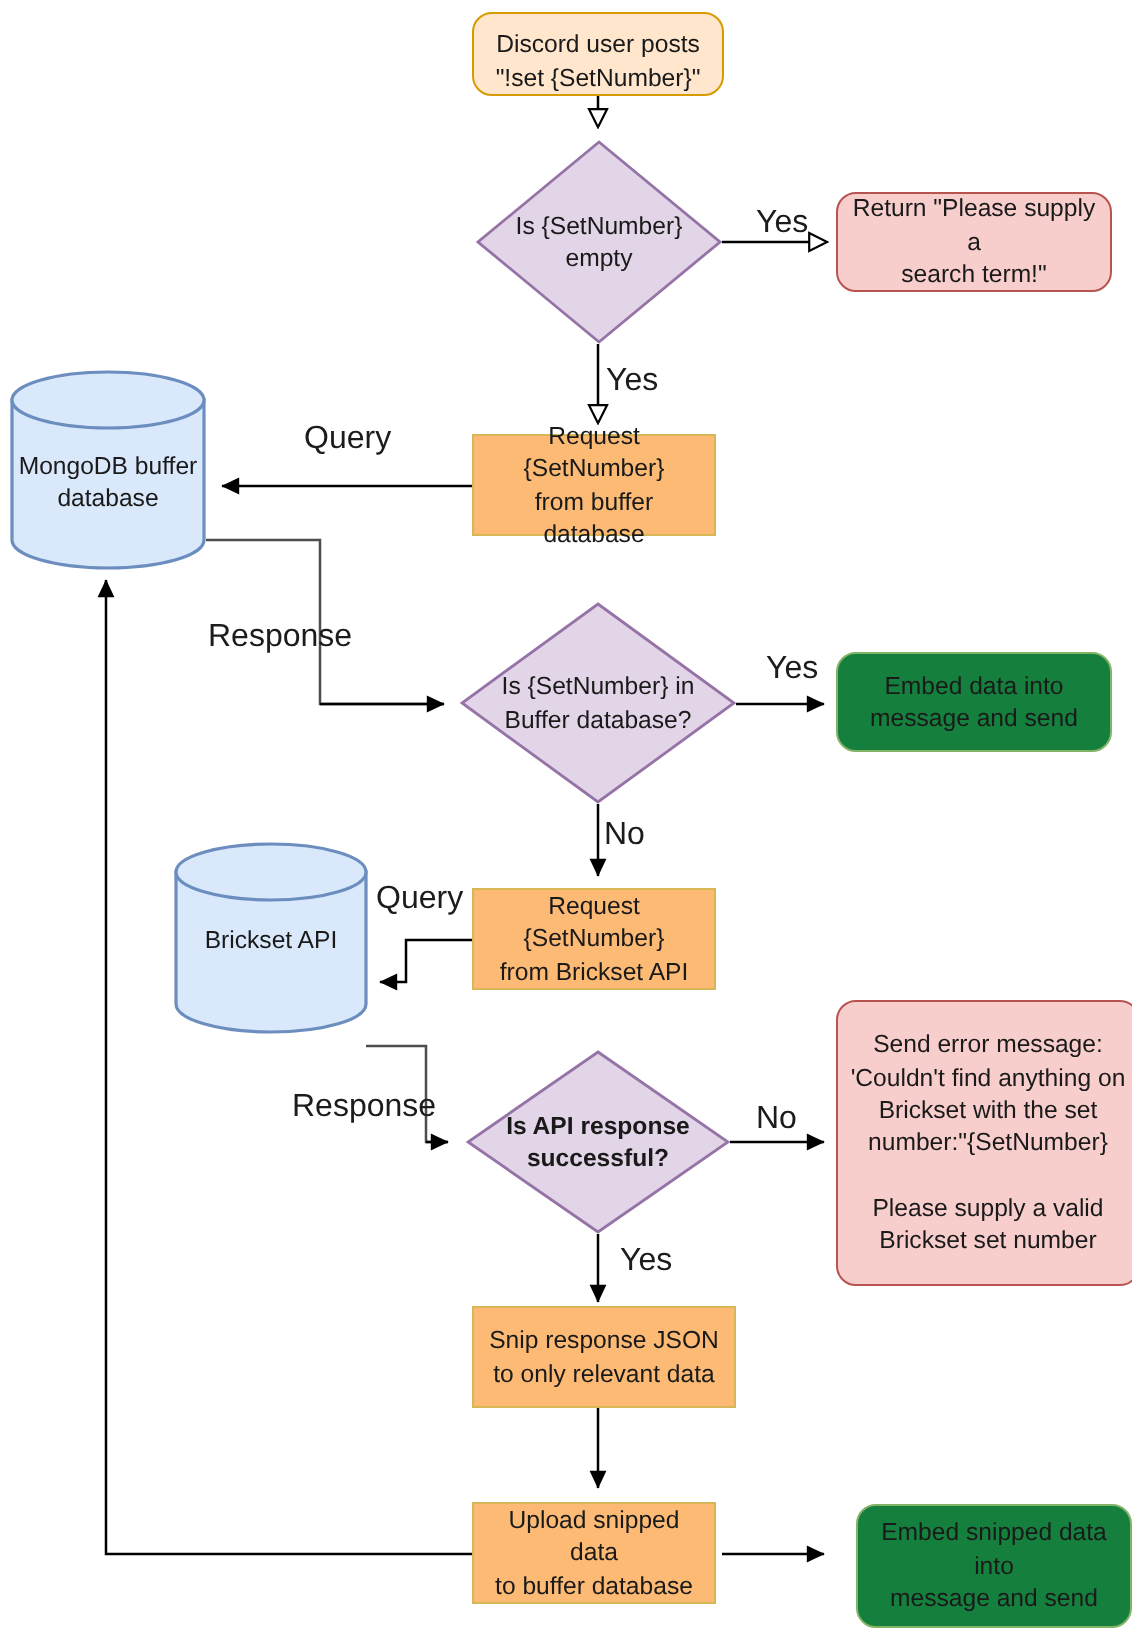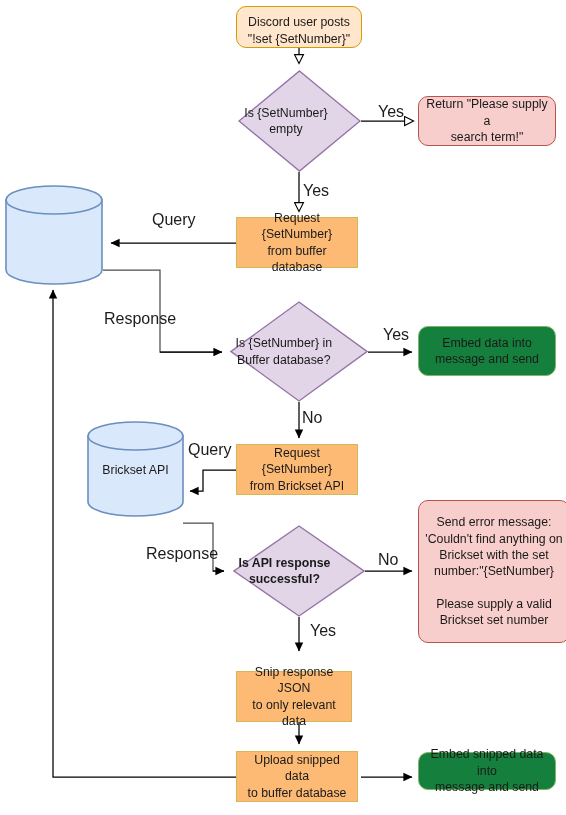--- a/index.html
+++ b/index.html
@@ -61,20 +61,21 @@
   .box-green {
     background: #15803d;
     border: 1.3px solid #82b366;
     border-radius: 10px;
   }
   
   .diamond {
     position: absolute;
     display: flex;
     align-items: center;
+    justify-content: center;
   }
   .diamond .shape {
     position: absolute;
     left: 0; top: 0;
     width: 100%; height: 100%;
   }
   .diamond .txt {
     position: relative;
     z-index: 2;
     text-align: center;
@@ -179,20 +180,22 @@
   <div class="node box-red" style="left:418px; top:96px; width:138px; height:50px;">
     <span class="txt">Return "Please supply a
 search term!"</span>
   </div>
 
   <div class="cyl" style="left:4px; top:185px; width:100px; height:100px;">
     <svg class="shape" viewBox="0 0 100 100" preserveAspectRatio="none">
       <path d="M2,15 L2,85 A48,14 0 0 0 98,85 L98,15 z" fill="#dae8fc" stroke="#6c8ebf" stroke-width="1.6"></path>
       <ellipse cx="50" cy="15" rx="48" ry="14" fill="#dae8fc" stroke="#6c8ebf" stroke-width="1.6"></ellipse>
     </svg>
+    <span class="txt" style="top:40px;">MongoDB buffer
+database</span>
   </div>
 
   <div class="node box-yellow" style="left:236px; top:217px; width:122px; height:51px;">
     <span class="txt">Request {SetNumber}
 from buffer database</span>
   </div>
 
   <div class="diamond" style="left:230px; top:301px; width:138px; height:101px;">
     <svg class="shape" viewBox="0 0 138 101" preserveAspectRatio="none">
       <polygon points="69,1 137,50.5 69,100 1,50.5" fill="#e1d5e7" stroke="#9673a6" stroke-width="1.4"></polygon>
@@ -230,31 +233,31 @@
   <div class="node box-red" style="left:418px; top:500px; width:152px; height:143px;">
     <span class="txt">Send error message:
 'Couldn't find anything on
 Brickset with the set
 number:"{SetNumber}
 
 Please supply a valid
 Brickset set number</span>
   </div>
 
-  <div class="node box-yellow" style="left:236px; top:671px; width:116px; height:51px;">
+  <div class="node box-yellow" style="left:236px; top:653px; width:132px; height:51px;">
     <span class="txt">Snip response JSON
 to only relevant data</span>
   </div>
 
   <div class="node box-yellow" style="left:236px; top:751px; width:122px; height:51px;">
     <span class="txt">Upload snipped data
 to buffer database</span>
   </div>
 
-  <div class="node box-green" style="left:418px; top:752px; width:138px; height:38px;">
+  <div class="node box-green" style="left:428px; top:752px; width:138px; height:62px;">
     <span class="txt">Embed snipped data into
 message and send</span>
   </div>
 
   <div class="elabel" style="left:378px; top:104px;">Yes</div>
   <div class="elabel" style="left:303px; top:183px;">Yes</div>
   <div class="elabel" style="left:152px; top:212px;">Query</div>
   <div class="elabel" style="left:104px; top:311px;">Response</div>
   <div class="elabel" style="left:383px; top:327px;">Yes</div>
   <div class="elabel" style="left:302px; top:410px;">No</div>

